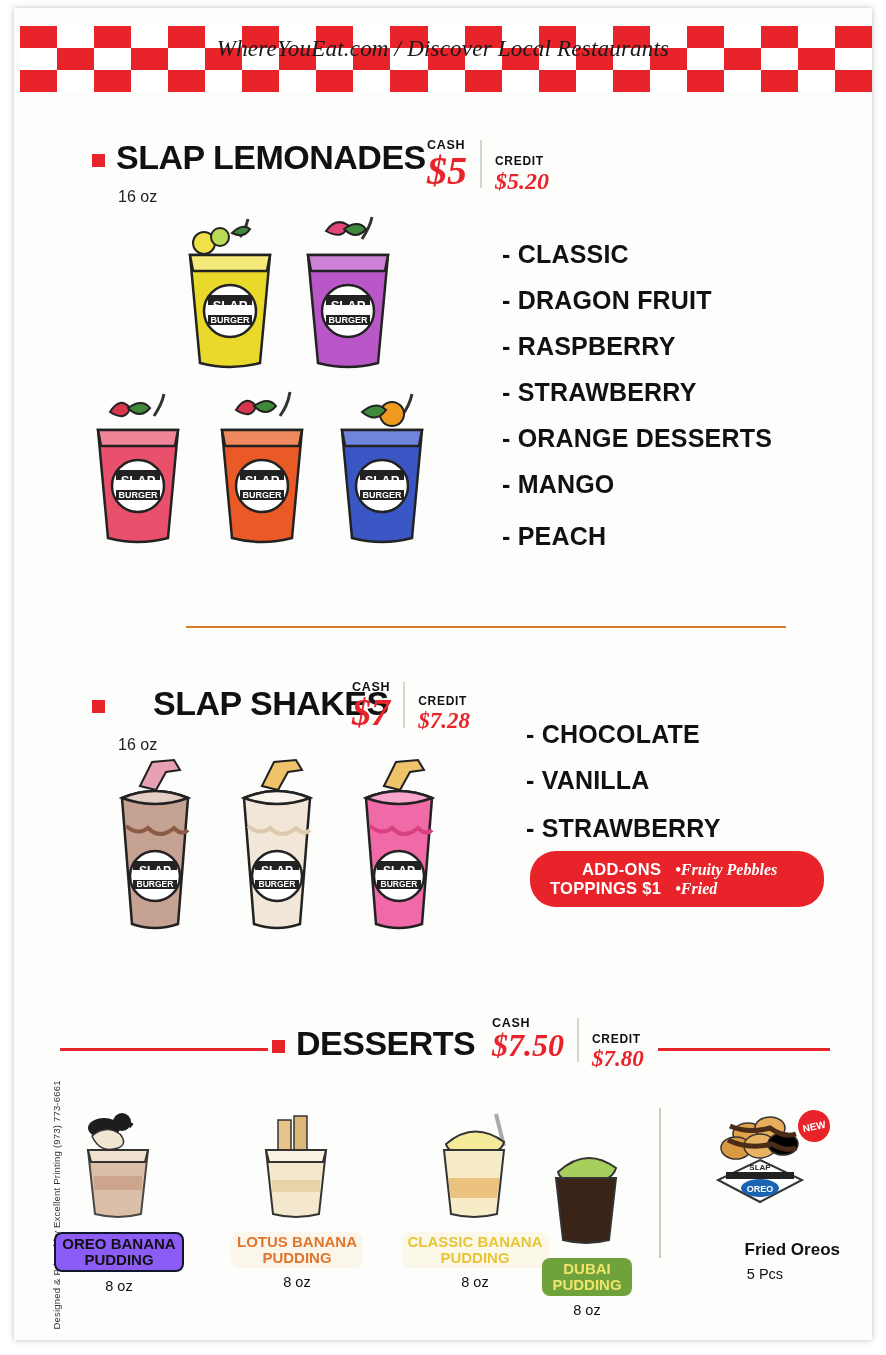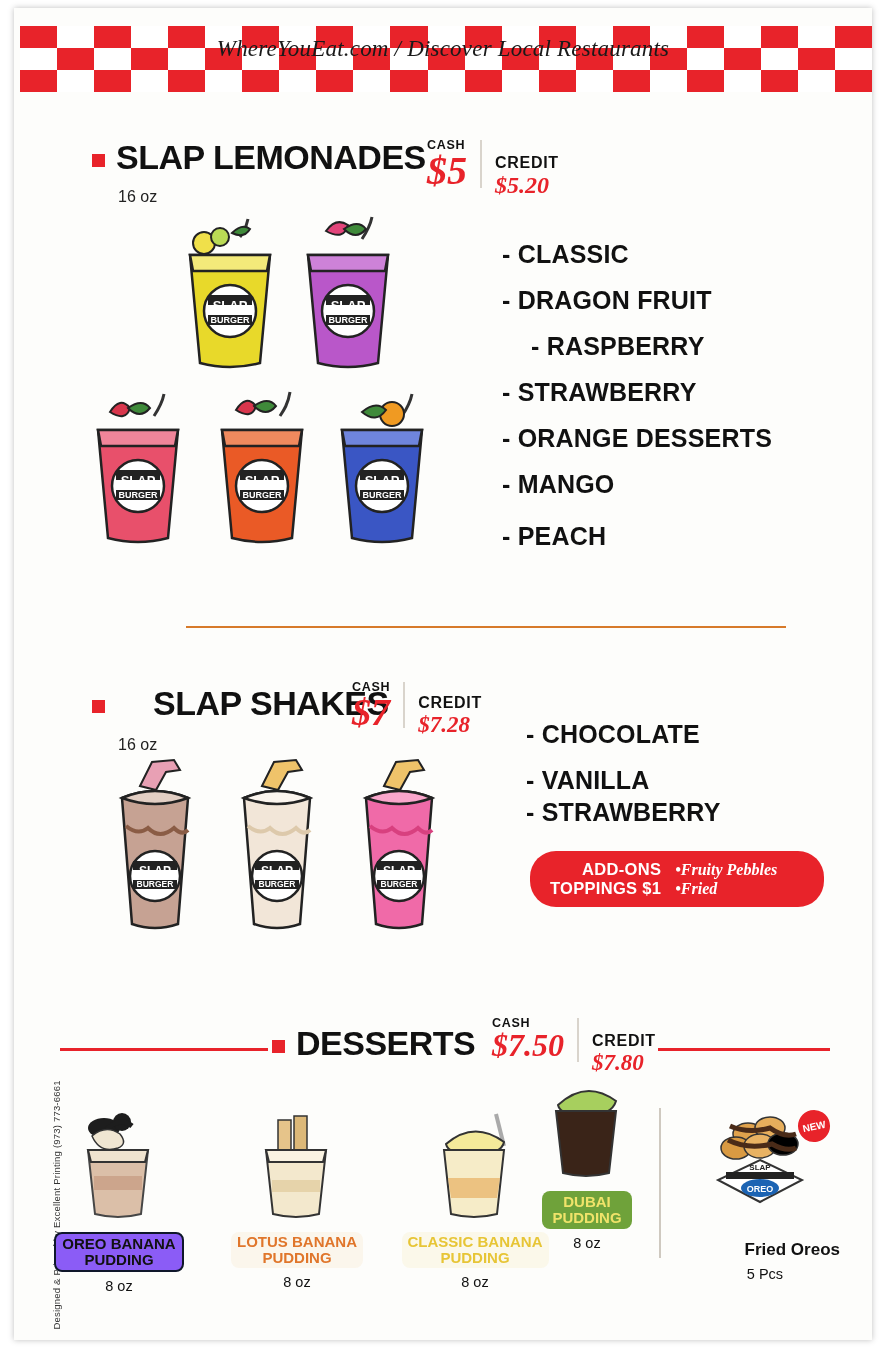--- a/index.html
+++ b/index.html
@@ -129,21 +129,21 @@
     font-weight: 700;
     color: #e8232a;
     line-height: 0.95;
   }
   .p-div {
     width: 2px;
     background: #d9d4cc;
     margin: 2px 13px 0 13px;
   }
   .p-credit-lbl {
-    font-size: 16px;
+    font-size: 12px;
     font-weight: 800;
     color: #111;
     letter-spacing: 0.7px;
   }
   .p-credit-val {
     font-family: "Liberation Serif", serif;
     font-style: italic;
     font-weight: 700;
     color: #e8232a;
   }
@@ -353,21 +353,21 @@
       <div class="price-col" style="margin-top:16px;">
         <div class="p-credit-lbl">CREDIT</div>
         <div class="p-credit-val" style="font-size:24px;">$5.20</div>
       </div>
     </div>
 
     <div class="flavors" style="left:488px; top:232px;">
       <ul>
         <li style="margin-bottom:17px;">- CLASSIC</li>
         <li style="margin-bottom:17px;">- DRAGON FRUIT</li>
-        <li style="margin-bottom:17px;margin-left:29px;">- RASPBERRY</li>
+        <li style="margin-bottom:17px;">- RASPBERRY</li>
         <li style="margin-bottom:17px;">- STRAWBERRY</li>
         <li style="margin-bottom:17px;">- ORANGE DESSERTS</li>
         <li style="margin-bottom:23px;">- MANGO</li>
         <li>- PEACH</li>
       </ul>
     </div>
 
     <div class="cup" style="left:160px; top:205px;">
       <svg width="118" height="160" viewBox="0 0 118 160">
         <path d="M74 6 C72 14 70 20 66 24" stroke="#333" stroke-width="3" fill="none"></path>
@@ -463,21 +463,21 @@
       <div class="p-div" style="height:46px;"></div>
       <div class="price-col" style="margin-top:14px;">
         <div class="p-credit-lbl">CREDIT</div>
         <div class="p-credit-val" style="font-size:23px;">$7.28</div>
       </div>
     </div>
 
     <div class="flavors" style="left:512px; top:712px;">
       <ul>
         <li style="margin-bottom:17px;">- CHOCOLATE</li>
-        <li style="margin-bottom:3px;">- VANILLA</li>
+        <li style="margin-bottom:19px;">- VANILLA</li>
         <li>- STRAWBERRY</li>
       </ul>
     </div>
 
     <div class="addons" style="left:516px; top:843px; width:294px; height:56px;">
       <div class="left">
         <div>ADD-ONS</div>
         <div>TOPPINGS $1</div>
       </div>
       <div class="right">
@@ -593,21 +593,21 @@
       </svg>
       <div style="margin-top:2px;">
         <span class="cap-pill" style="background:#fbf8ea; color:#e7c536; font-size:15px;">
           <span>CLASSIC BANANA</span><br>
           <span>PUDDING</span>
         </span>
       </div>
       <div class="dessert-size">8 oz</div>
     </div>
 
-    <div class="dessert-item" style="left:498px; top:1057px;">
+    <div class="dessert-item" style="left:498px; top:1124px;">
       <svg width="150" height="120" viewBox="0 0 150 120">
         <path d="M46 40 q28 -26 58 -4 q-4 14 -30 16 q-26 -2 -28 -12z" fill="#a7cf5e" stroke="#333" stroke-width="2"></path>
         <path d="M44 46 L104 46 L97 108 Q74 114 51 108 Z" fill="#3a2418" stroke="#333" stroke-width="2"></path>
       </svg>
       <div style="margin-top:2px;">
         <span class="cap-pill" style="background:#6fa23a; color:#f0e36a; font-size:15px; padding:3px 10px;">
           <span>DUBAI</span><br>
           <span>PUDDING</span>
         </span>
       </div>

